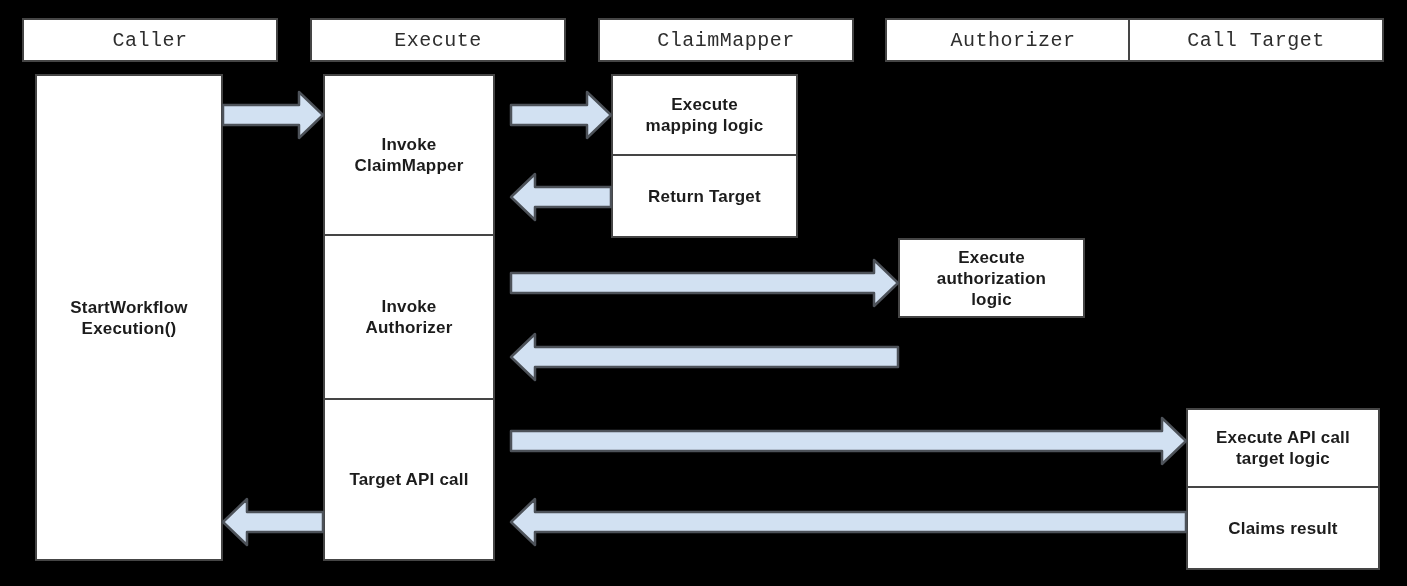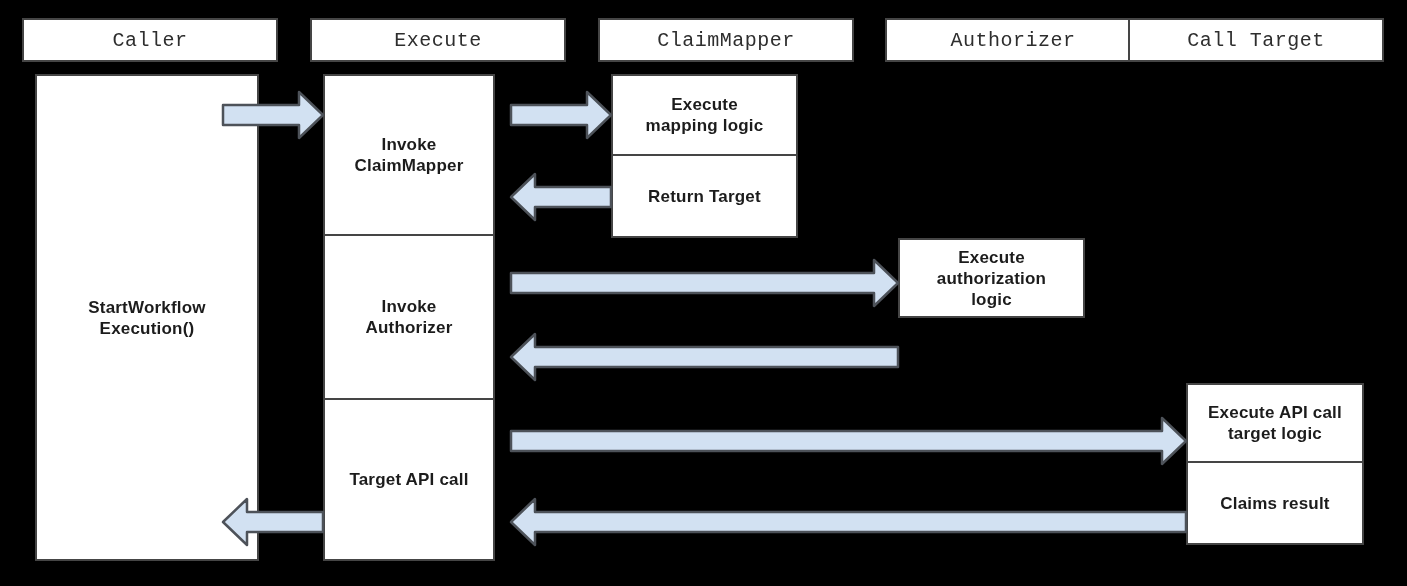--- a/index.html
+++ b/index.html
@@ -58,21 +58,21 @@
 <body>
 
 <div class="canvas">
 
   <div class="hdr" style="left:22px">Caller</div>
   <div class="hdr" style="left:310px">Execute</div>
   <div class="hdr" style="left:598px">ClaimMapper</div>
   <div class="hdr" style="left:885px">Authorizer</div>
   <div class="hdr" style="left:1128px">Call Target</div>
 
-  <div class="group" style="left:35px; top:74px; width:224px">
+  <div class="group" style="left:35px; top:74px; width:188px">
     <div class="cell" style="height:487px">StartWorkflow
 Execution()</div>
   </div>
 
   <div class="group" style="left:323px; top:74px; width:172px">
     <div class="cell" style="height:162px">Invoke
 ClaimMapper</div>
     <div class="cell" style="height:164px">Invoke
 Authorizer</div>
     <div class="cell" style="height:161px">Target API call</div>
@@ -83,21 +83,21 @@
 mapping logic</div>
     <div class="cell" style="height:82px">Return Target</div>
   </div>
 
   <div class="group" style="left:898px; top:238px; width:187px">
     <div class="cell" style="height:80px">Execute
 authorization
 logic</div>
   </div>
 
-  <div class="group" style="left:1186px; top:383px; width:178px">
+  <div class="group" style="left:1186px; top:408px; width:194px">
     <div class="cell" style="height:80px">Execute API call
 target logic</div>
     <div class="cell" style="height:82px">Claims result</div>
   </div>
 
   <svg class="arrow" style="left:221px; top:90px" width="104" height="50">
     <polygon points="2,15 78,15 78,2 102,25 78,48 78,35 2,35"></polygon>
   </svg>
   <svg class="arrow" style="left:509px; top:90px" width="104" height="50">
     <polygon points="2,15 78,15 78,2 102,25 78,48 78,35 2,35"></polygon>

